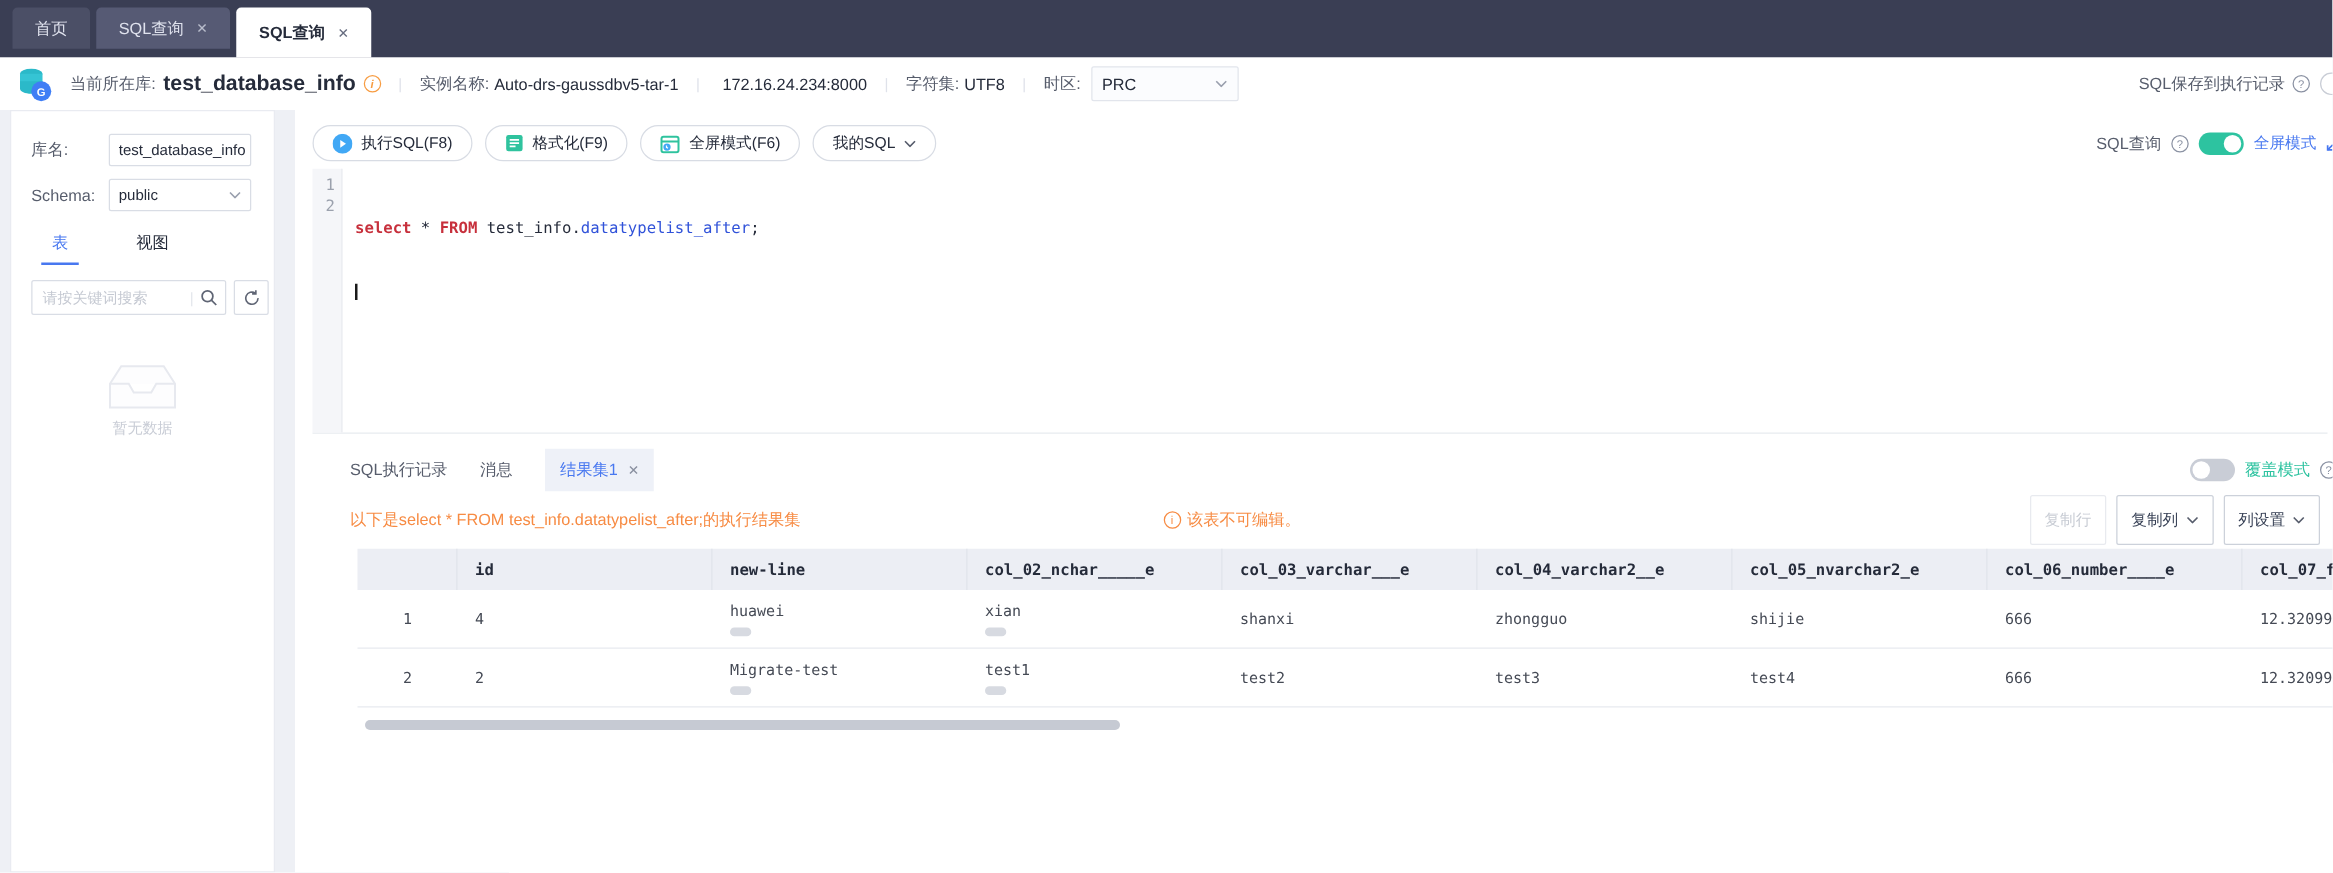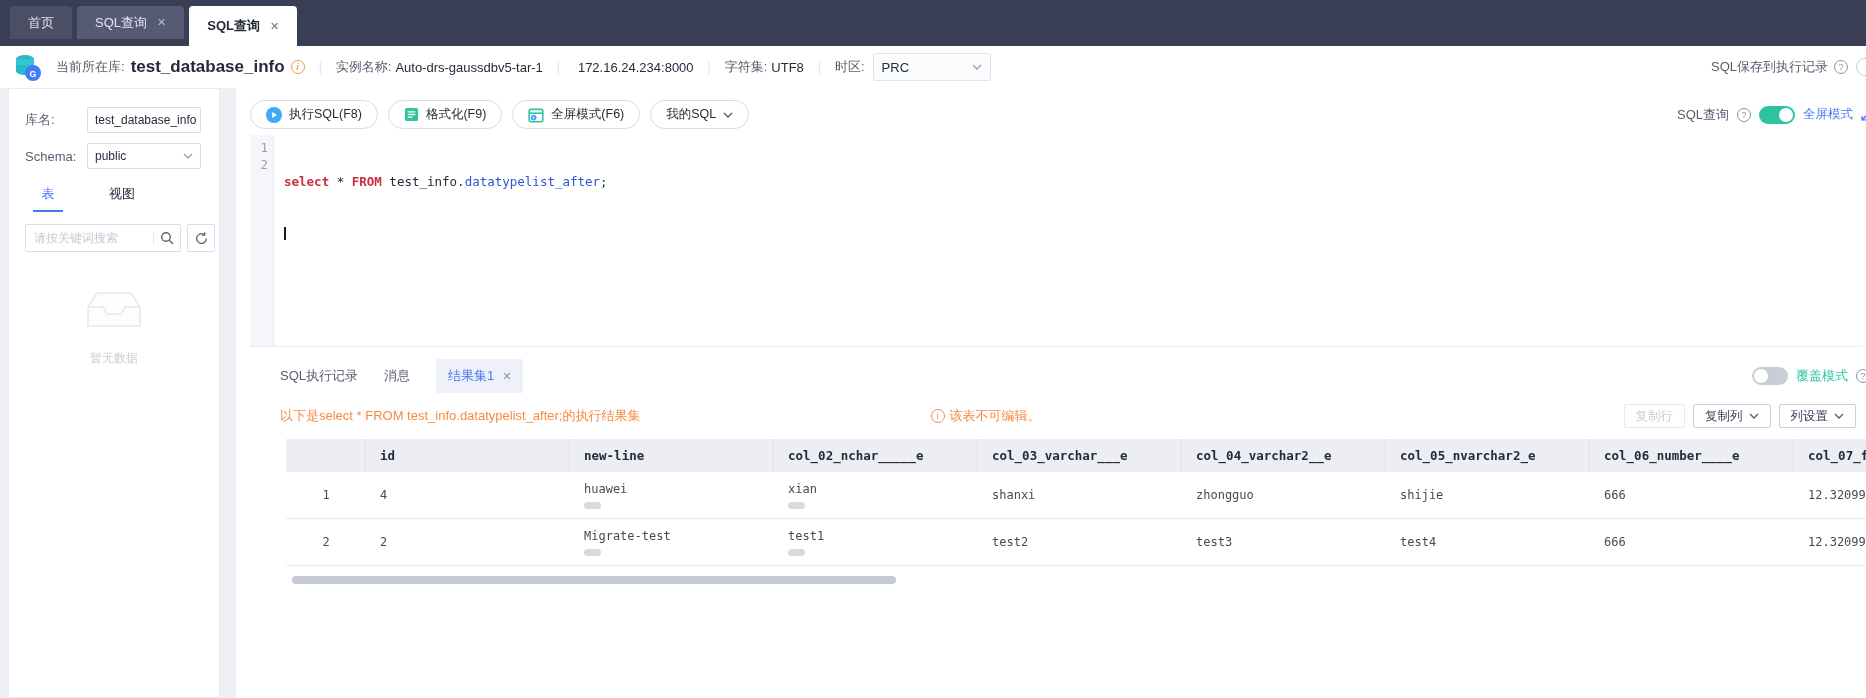--- a/index.html
+++ b/index.html
@@ -55,21 +55,21 @@
   .search-row { display:flex; margin:12px 0 0 16px; align-items:flex-start; }
   .search-box { width:156px; height:28px; border:1px solid #d9dde5; border-radius:2px;
     display:flex; align-items:center; padding:0 6px 0 8px; }
   .search-box input { border:none; outline:none; flex:1; font-size:12px; color:#252b3a; min-width:0;
     font-family:"Liberation Sans", sans-serif; }
   .search-box input::placeholder { color:#c5c9d2; }
   .vbar { color:#e3e6ec; margin:0 5px; font-size:12px; }
   .refresh-btn { width:28px; height:28px; border:1px solid #d9dde5; border-radius:2px; margin-left:6px;
     display:flex; align-items:center; justify-content:center; background:#fff; cursor:pointer; }
   .empty { margin-top:36px; text-align:center; }
-  .empty-text { color:#c9cdd6; font-size:12px; margin-top:20px; }
+  .empty-text { color:#c9cdd6; font-size:12px; margin-top:4px; }
   
   .toolbar { display:flex; align-items:center; padding:12px 6px 6px 14px; }
   .pill-btn { display:inline-flex; align-items:center; gap:7px; height:29px; padding:0 15px;
     border:1px solid #d8dce4; border-radius:15px; background:#fff; font-size:12.5px; color:#252b3a;
     margin-right:10px; cursor:pointer; white-space:nowrap; }
   .tb-right { margin-left:auto; display:flex; align-items:center; gap:8px; white-space:nowrap; }
   .link { color:#4878f0; font-size:12.5px; cursor:pointer; }
   
   .editor { height:212px; margin-left:14px; margin-right:18px; border-bottom:1px solid #e8ebf0;
     display:flex; font-family:"DejaVu Sans Mono", monospace; font-size:12.5px; }
@@ -85,21 +85,21 @@
   .res-tab.active { color:#4878f0; background:#eef1f8; padding:8px 12px; margin-right:0;
     display:flex; align-items:center; gap:8px; }
   .res-tab .tab-close { color:#8a90a0; }
   .res-tabs-right { margin-left:auto; display:flex; align-items:center; gap:8px; white-space:nowrap; }
   .overwrite-lbl { color:#2dc3a0; font-size:13px; }
   .res-head { display:flex; align-items:center; margin-top:8px; padding:0 24px 0 44px; height:30px; }
   .res-msg { color:#f78b43; font-size:13px; }
   .res-warn { display:flex; align-items:center; gap:5px; margin-left:290px; color:#f78b43; font-size:13px; }
   .warn-i { border:1.3px solid #f78b43; color:#f78b43; }
   .res-btns { margin-left:auto; display:flex; gap:8px; }
-  .sq-btn { height:24px; padding:0 11px; border:1px solid #ccd1da; border-radius:2px; background:#fff;
+  .sq-btn { height:40px; padding:0 11px; border:1px solid #ccd1da; border-radius:2px; background:#fff;
     font-size:12.5px; color:#374055; display:inline-flex; align-items:center; gap:6px; cursor:pointer; }
   .sq-btn.disabled { color:#c8ccd4; border-color:#e8eaef; cursor:default; }
   
   .rtable { margin:8px 0 0 50px; font-family:"DejaVu Sans Mono", monospace; }
   .trow { display:flex; }
   .trow > * { width:204px; padding-left:14px; flex:none; display:flex; flex-direction:column; justify-content:center; }
   .trow > *:first-child { width:80px; align-items:center; padding-left:0; }
   .trow > *:last-child { width:300px; }
   .thead { background:#eceef4; height:33px; font-weight:bold; font-size:12.5px; color:#252b3a; }
   .thead > * { border-right:1px solid #e0e3ea; justify-content:center; }

